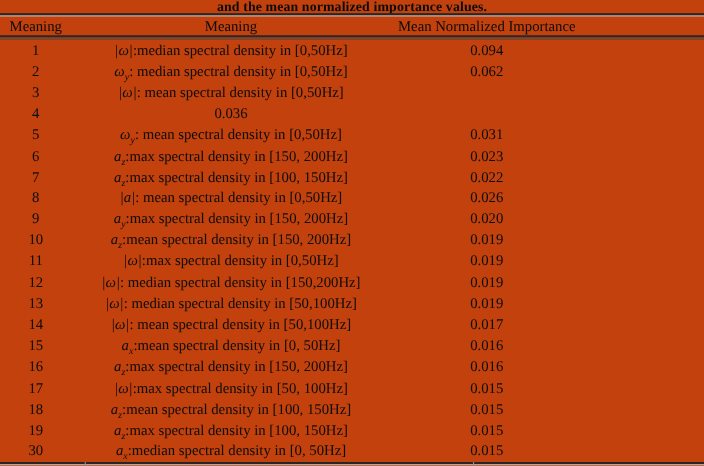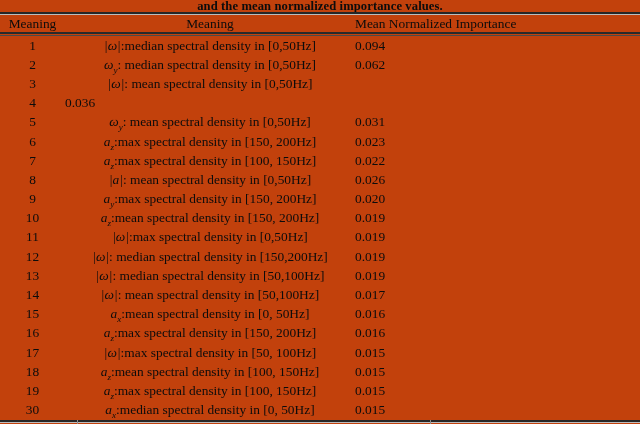--- a/index.html
+++ b/index.html
@@ -30,21 +30,21 @@
   }
   .header-row { height: 17px; font-size: 13.4px; }
   .dbl-rule { height: 4px; }
   .dbl-rule .a { height: 1.6px; background: #2a2a2a; }
   .dbl-rule .gap { height: 1.4px; }
   .dbl-rule .b { height: 1px; background: #4a4a4a; }
   .trow { height: 19.2px; font-size: 13.4px; }
   .cell { white-space: nowrap; overflow: visible; }
   .c-rank { text-align: center; }
   .c-meaning { text-align: center; }
-  .c-importance { }
+  .c-importance { text-align: center; }
   .math { font-style: italic; }
   sub.math { font-size: 9px; line-height: 0; }
   .bottom-rules { position: absolute; left: 0; right: 0; bottom: 1px; }
   .tick {
     position: absolute;
     width: 1.2px;
     height: 4px;
     background: #8f8f8f;
     bottom: 0;
   }

